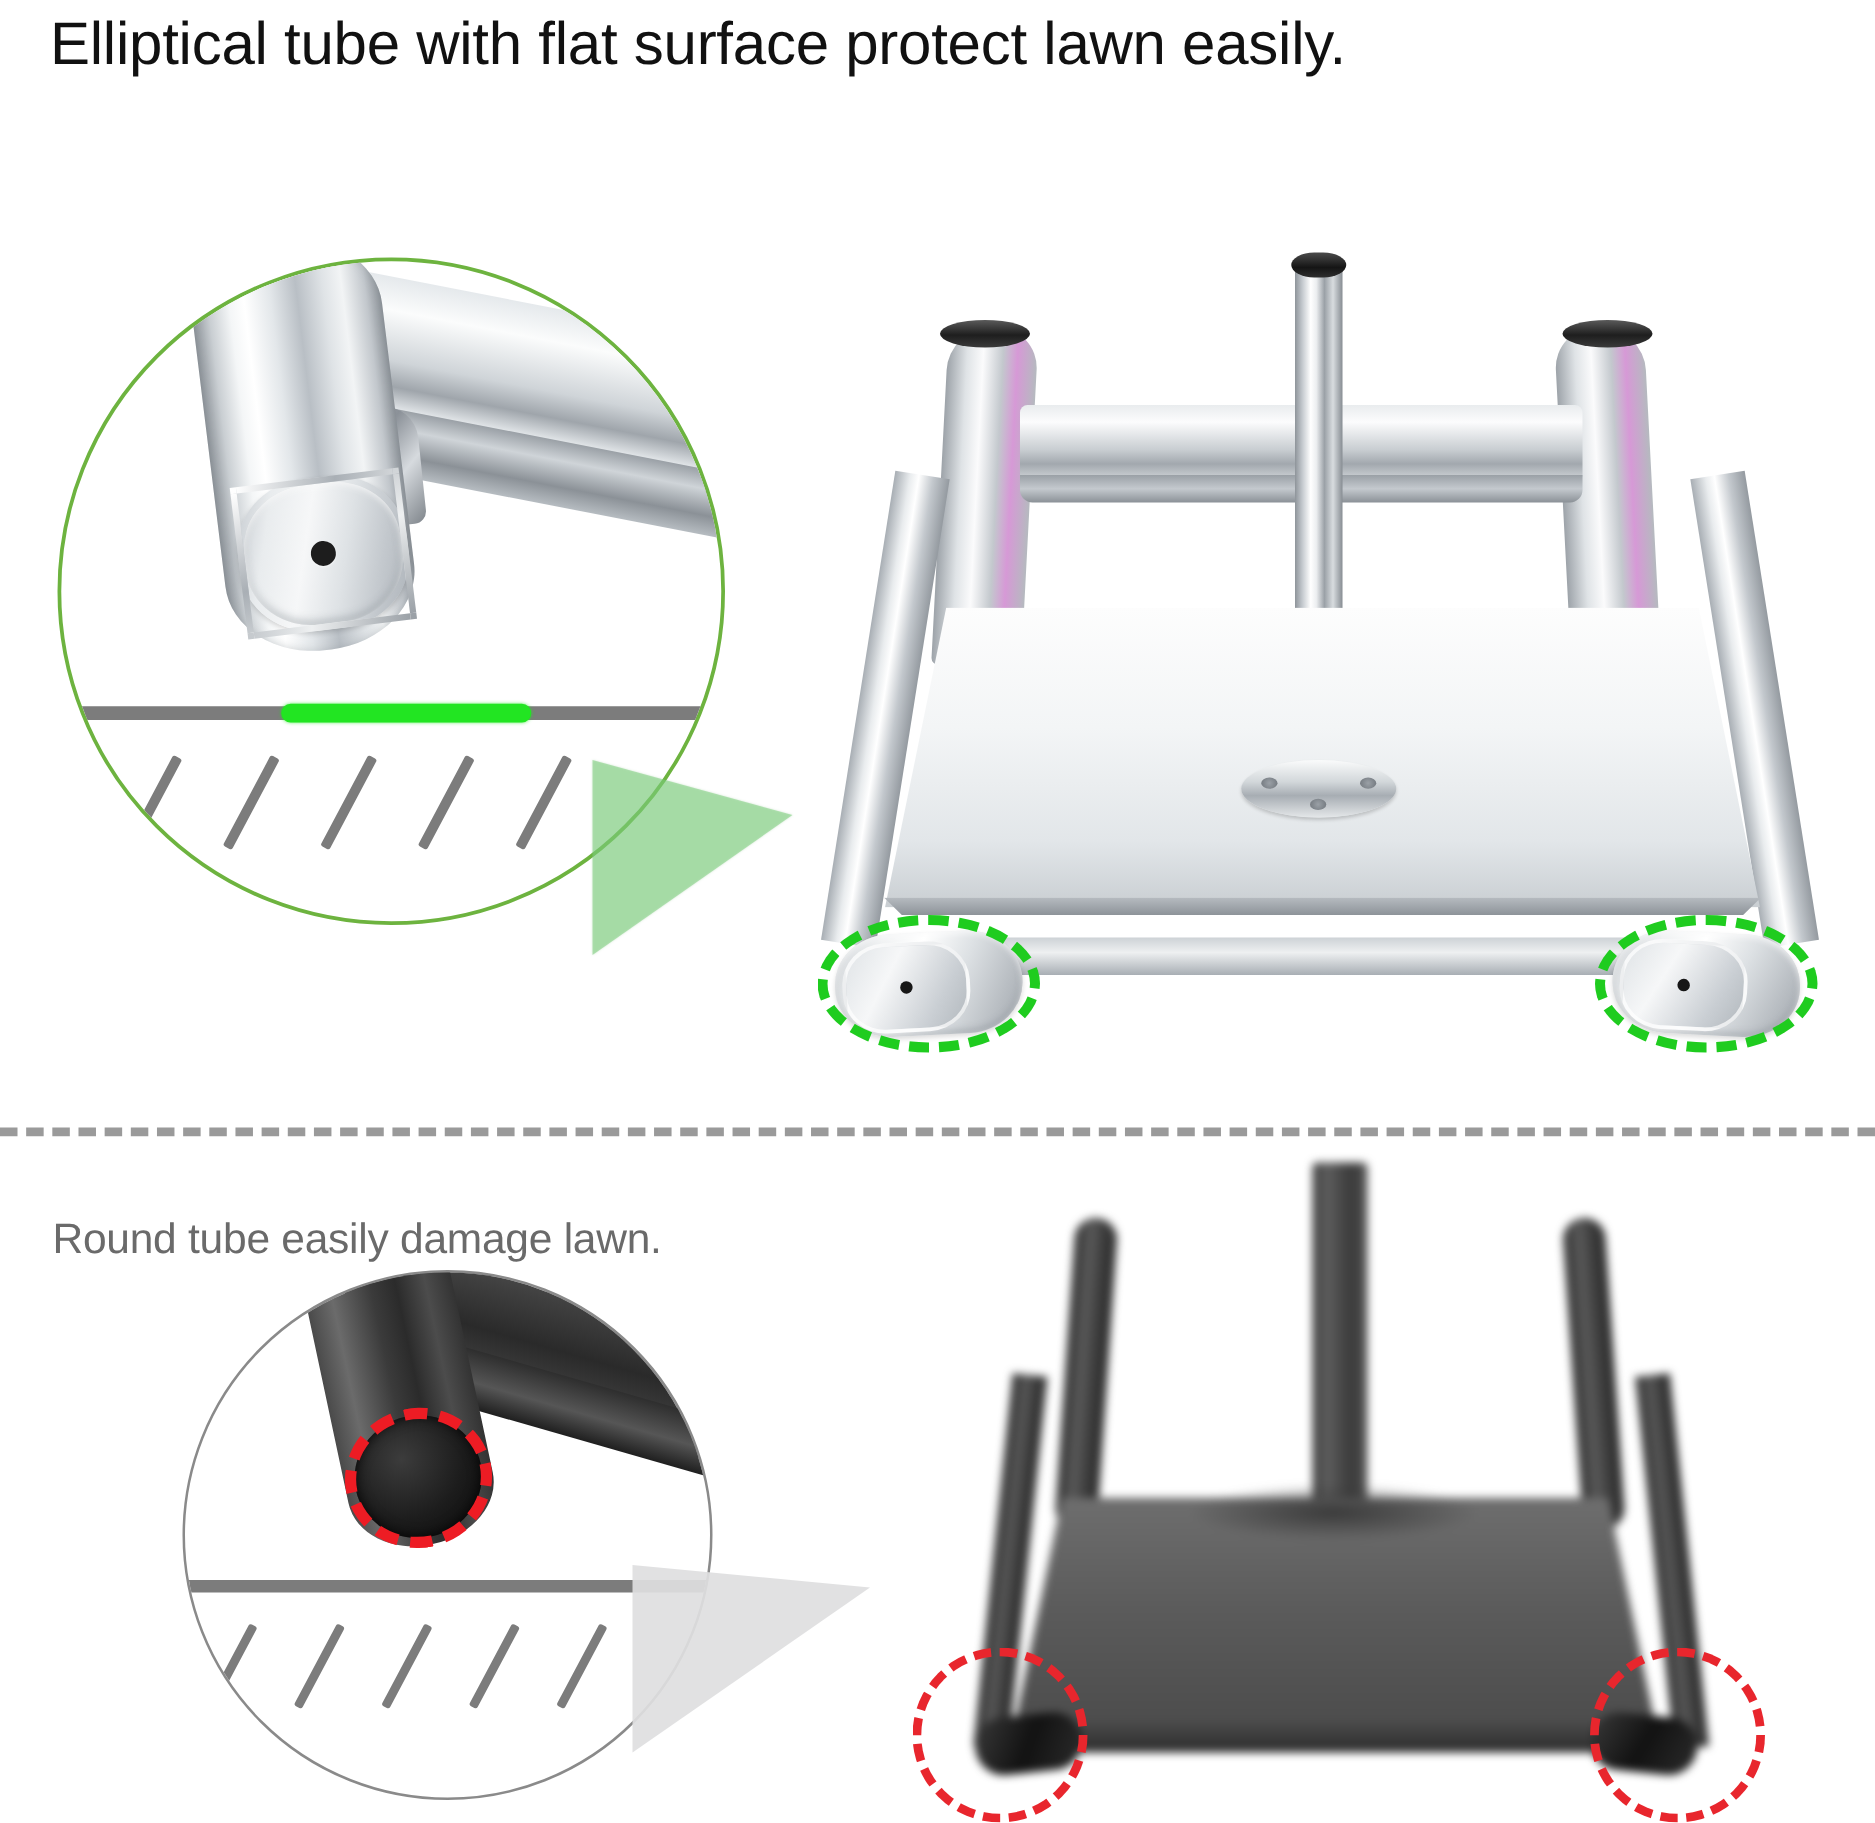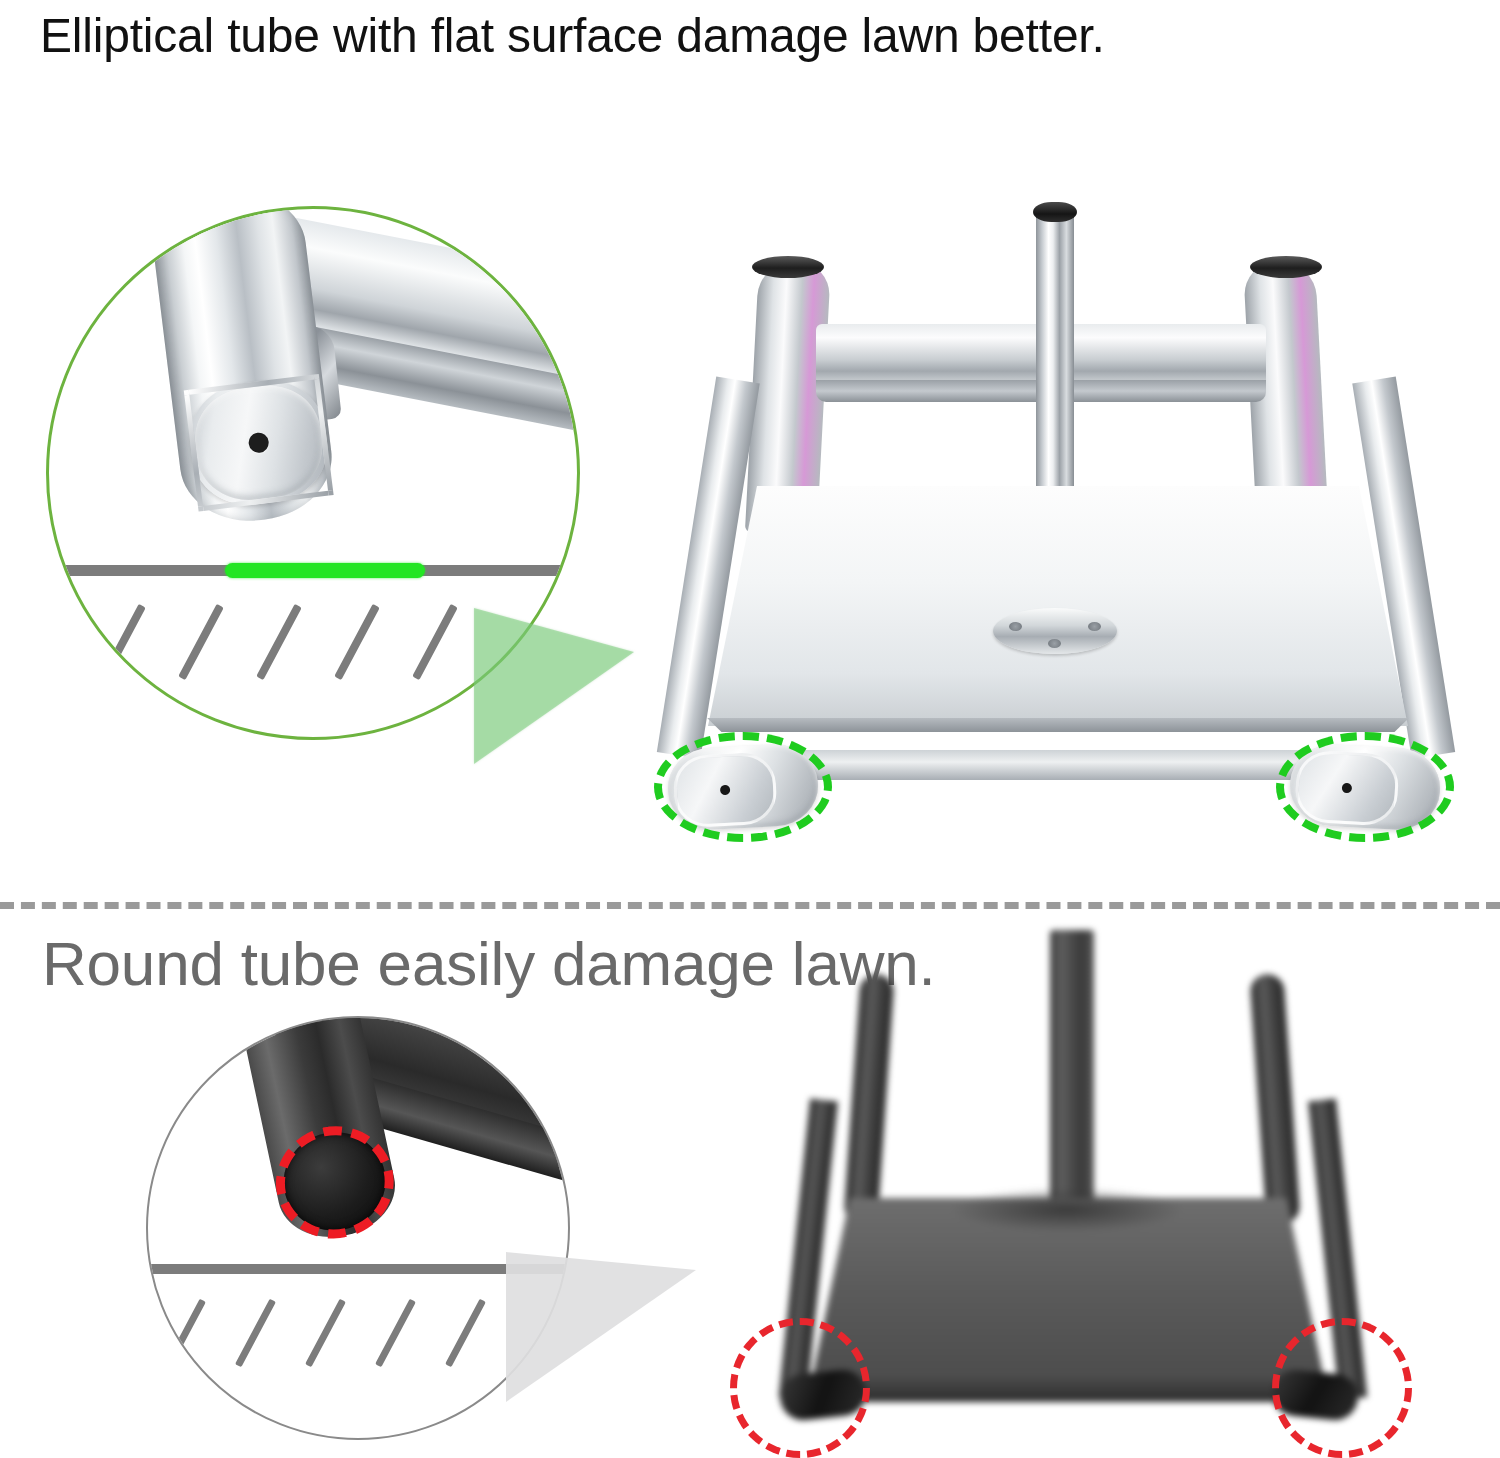--- a/index.html
+++ b/index.html
@@ -28,21 +28,21 @@
   .badge-other{
     width:240px;height:82px;background:#e6e6e6;
     border-radius:0 44px 44px 0;
     color:#6d6d6d;font-size:46px;font-weight:normal;
     padding-left:30px;padding-right:10px;
   }
   .hdr-text{
     font-size:48px;color:#1b1b1b;white-space:nowrap;letter-spacing:-.2px;
   }
   .hdr-ours .hdr-text{margin-left:40px;color:#111111;}
-  .hdr-other .hdr-text{margin-left:42px;color:#6a6a6a;font-size:62px;}
+  .hdr-other .hdr-text{margin-left:42px;color:#6a6a6a;font-size:34px;margin-top:44px;}
 
   
   .divider{
     position:absolute;left:0;top:902px;width:1500px;height:0;
     border-top:7px dashed #9a9a9a;
   }
 
   
   .inset{position:absolute;border-radius:50%;overflow:hidden;background:#ffffff;}
   .inset-ours{
@@ -330,21 +330,21 @@
   }
   .red-ring-cal.l{left:730px;top:1318px;}
   .red-ring-cal.r{left:1272px;top:1318px;}
 </style>
 </head>
 <body>
 
 <div class="canvas">
 
   <div class="hdr hdr-ours">
-    <div class="hdr-text">Elliptical tube with flat surface damage lawn better.</div>
+    <div class="hdr-text">Elliptical tube with flat surface protect lawn easily.</div>
   </div>
 
   <div class="inset inset-ours">
     <div class="inset-inner">
 
       <div class="tube-topbar"></div>
       <div class="tube-topbar2"></div>
       <div class="tube-joint"></div>
 
       <div class="tube-wrap">

